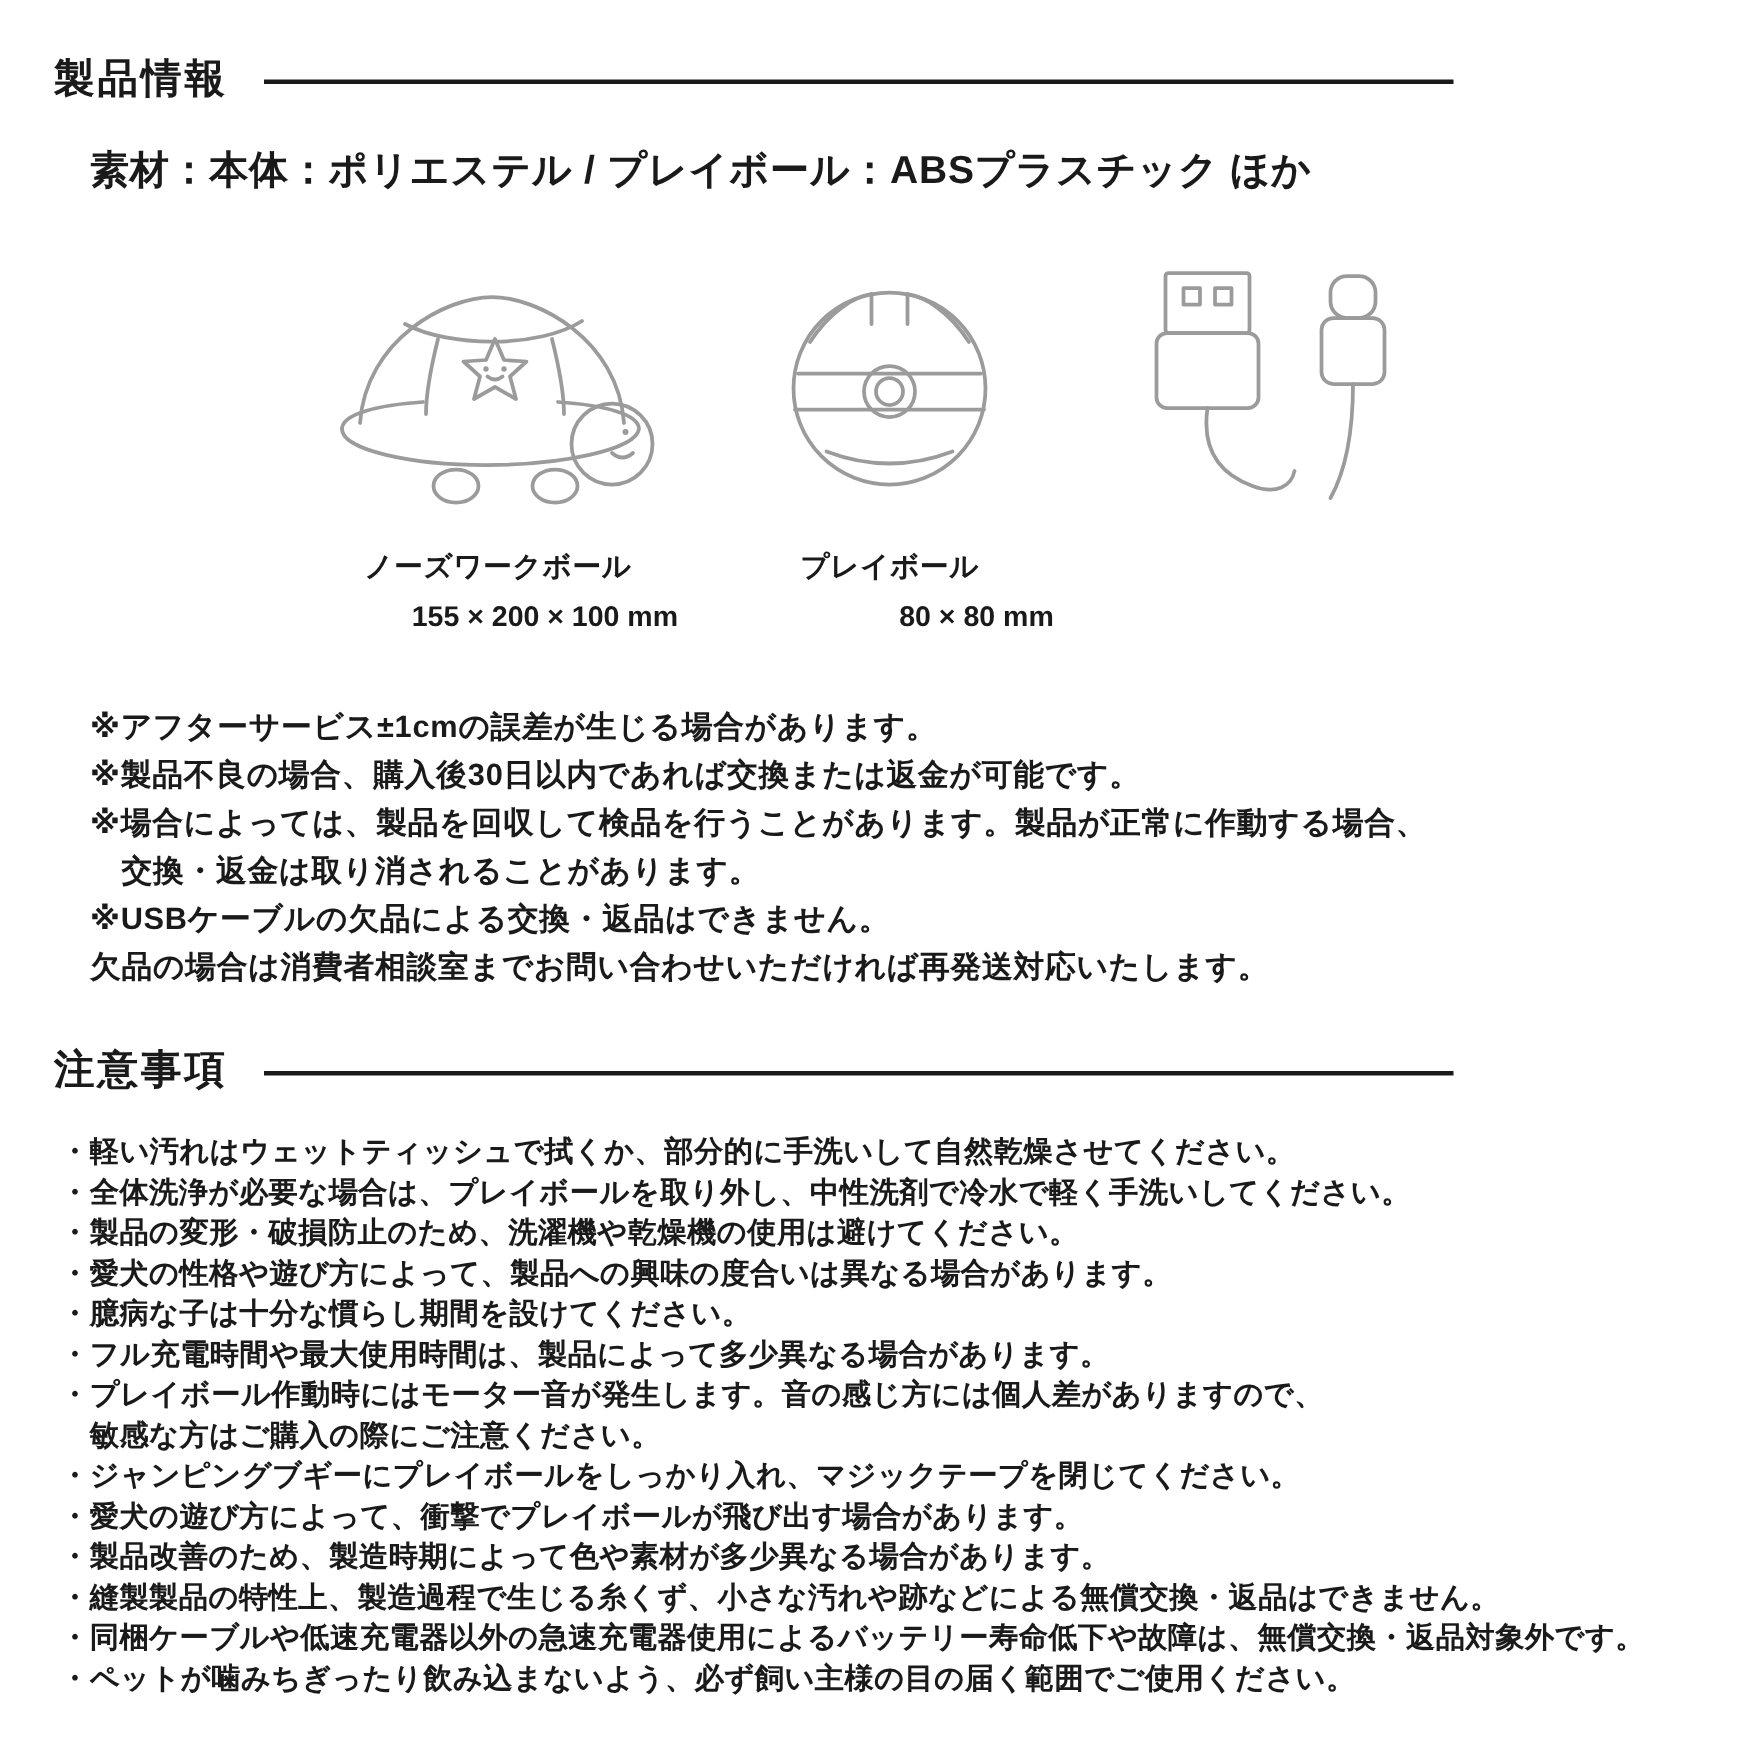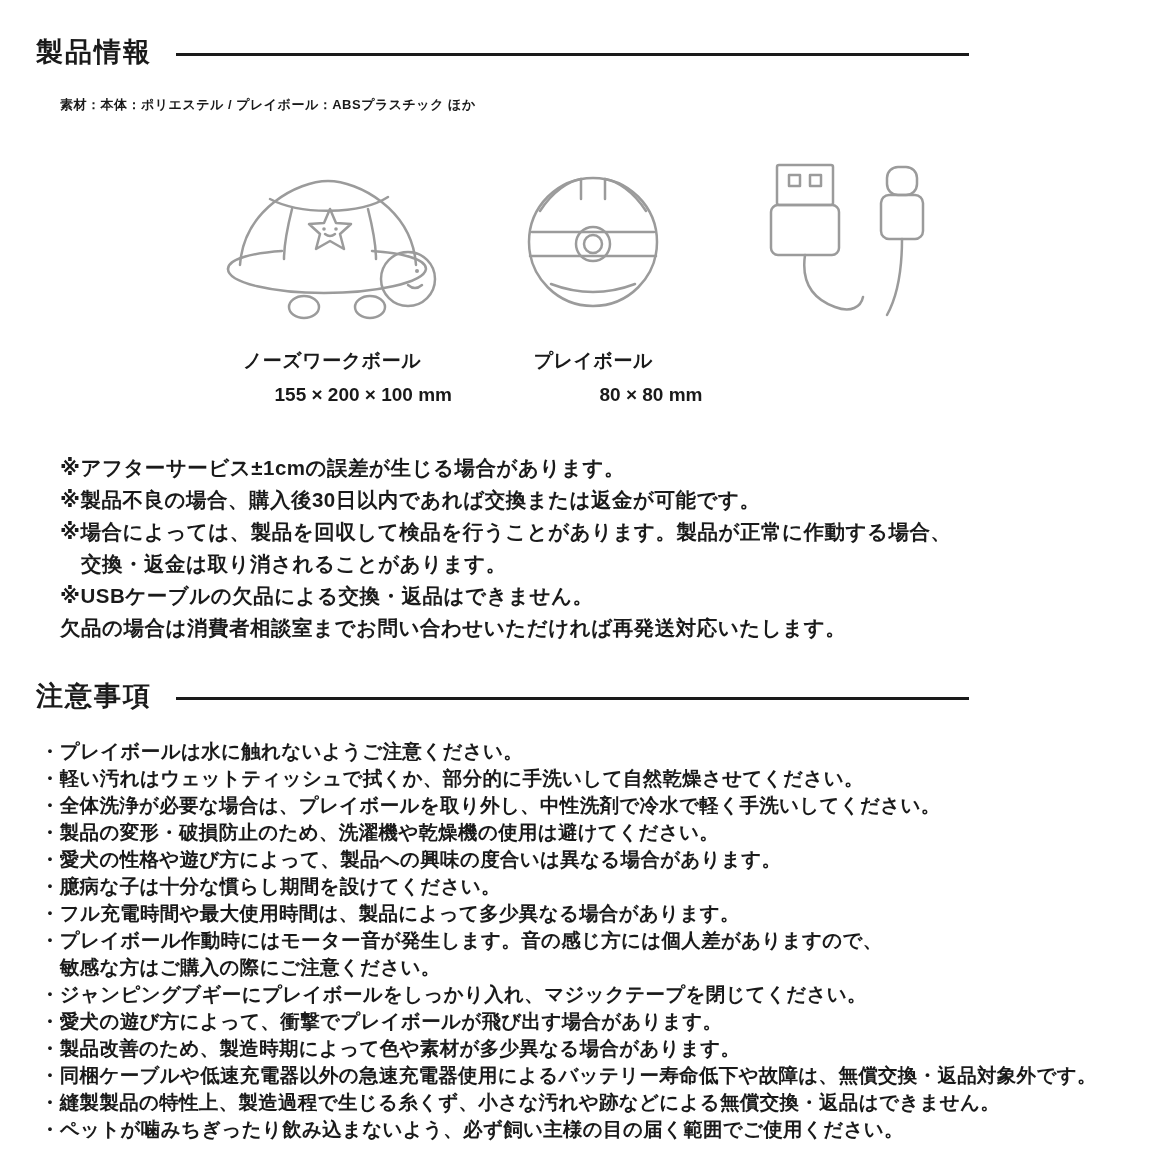--- a/index.html
+++ b/index.html
@@ -32,21 +32,21 @@
     letter-spacing: 2px;
     white-space: nowrap;
   }
   .rule {
     flex: 1;
     height: 0;
     border-top: 3px solid #1a1a1a;
     margin-top: 5px;
   }
   .material {
-    font-size: 13px;
+    font-size: 26px;
     font-weight: bold;
     margin: 26px 0 0 24px;
     letter-spacing: 0.5px;
   }
   .items-row {
     display: flex;
     margin: 22px 0 0 160px;
   }
   .item {
     width: 256px;
@@ -202,31 +202,30 @@
     </div>
   </section>
 
   <section>
     <header class="sec-head precautions-head">
       <h1 class="sec-title">注意事項</h1>
       <div class="rule"></div>
     </header>
 
     <div class="prec-list">
-      <p>・プレイボールは水に触れないようご注意ください。</p>
       <p>・軽い汚れはウェットティッシュで拭くか、部分的に手洗いして自然乾燥させてください。</p>
       <p>・全体洗浄が必要な場合は、プレイボールを取り外し、中性洗剤で冷水で軽く手洗いしてください。</p>
       <p>・製品の変形・破損防止のため、洗濯機や乾燥機の使用は避けてください。</p>
       <p>・愛犬の性格や遊び方によって、製品への興味の度合いは異なる場合があります。</p>
       <p>・臆病な子は十分な慣らし期間を設けてください。</p>
       <p>・フル充電時間や最大使用時間は、製品によって多少異なる場合があります。</p>
       <p>・プレイボール作動時にはモーター音が発生します。音の感じ方には個人差がありますので、</p>
       <p>　敏感な方はご購入の際にご注意ください。</p>
       <p>・ジャンピングブギーにプレイボールをしっかり入れ、マジックテープを閉じてください。</p>
       <p>・愛犬の遊び方によって、衝撃でプレイボールが飛び出す場合があります。</p>
       <p>・製品改善のため、製造時期によって色や素材が多少異なる場合があります。</p>
+      <p>・縫製製品の特性上、製造過程で生じる糸くず、小さな汚れや跡などによる無償交換・返品はできません。</p>
       <p>・同梱ケーブルや低速充電器以外の急速充電器使用によるバッテリー寿命低下や故障は、無償交換・返品対象外です。</p>
-      <p>・縫製製品の特性上、製造過程で生じる糸くず、小さな汚れや跡などによる無償交換・返品はできません。</p>
       <p>・ペットが噛みちぎったり飲み込まないよう、必ず飼い主様の目の届く範囲でご使用ください。</p>
     </div>
   </section>
 
 </div>
 
 </body></html>

